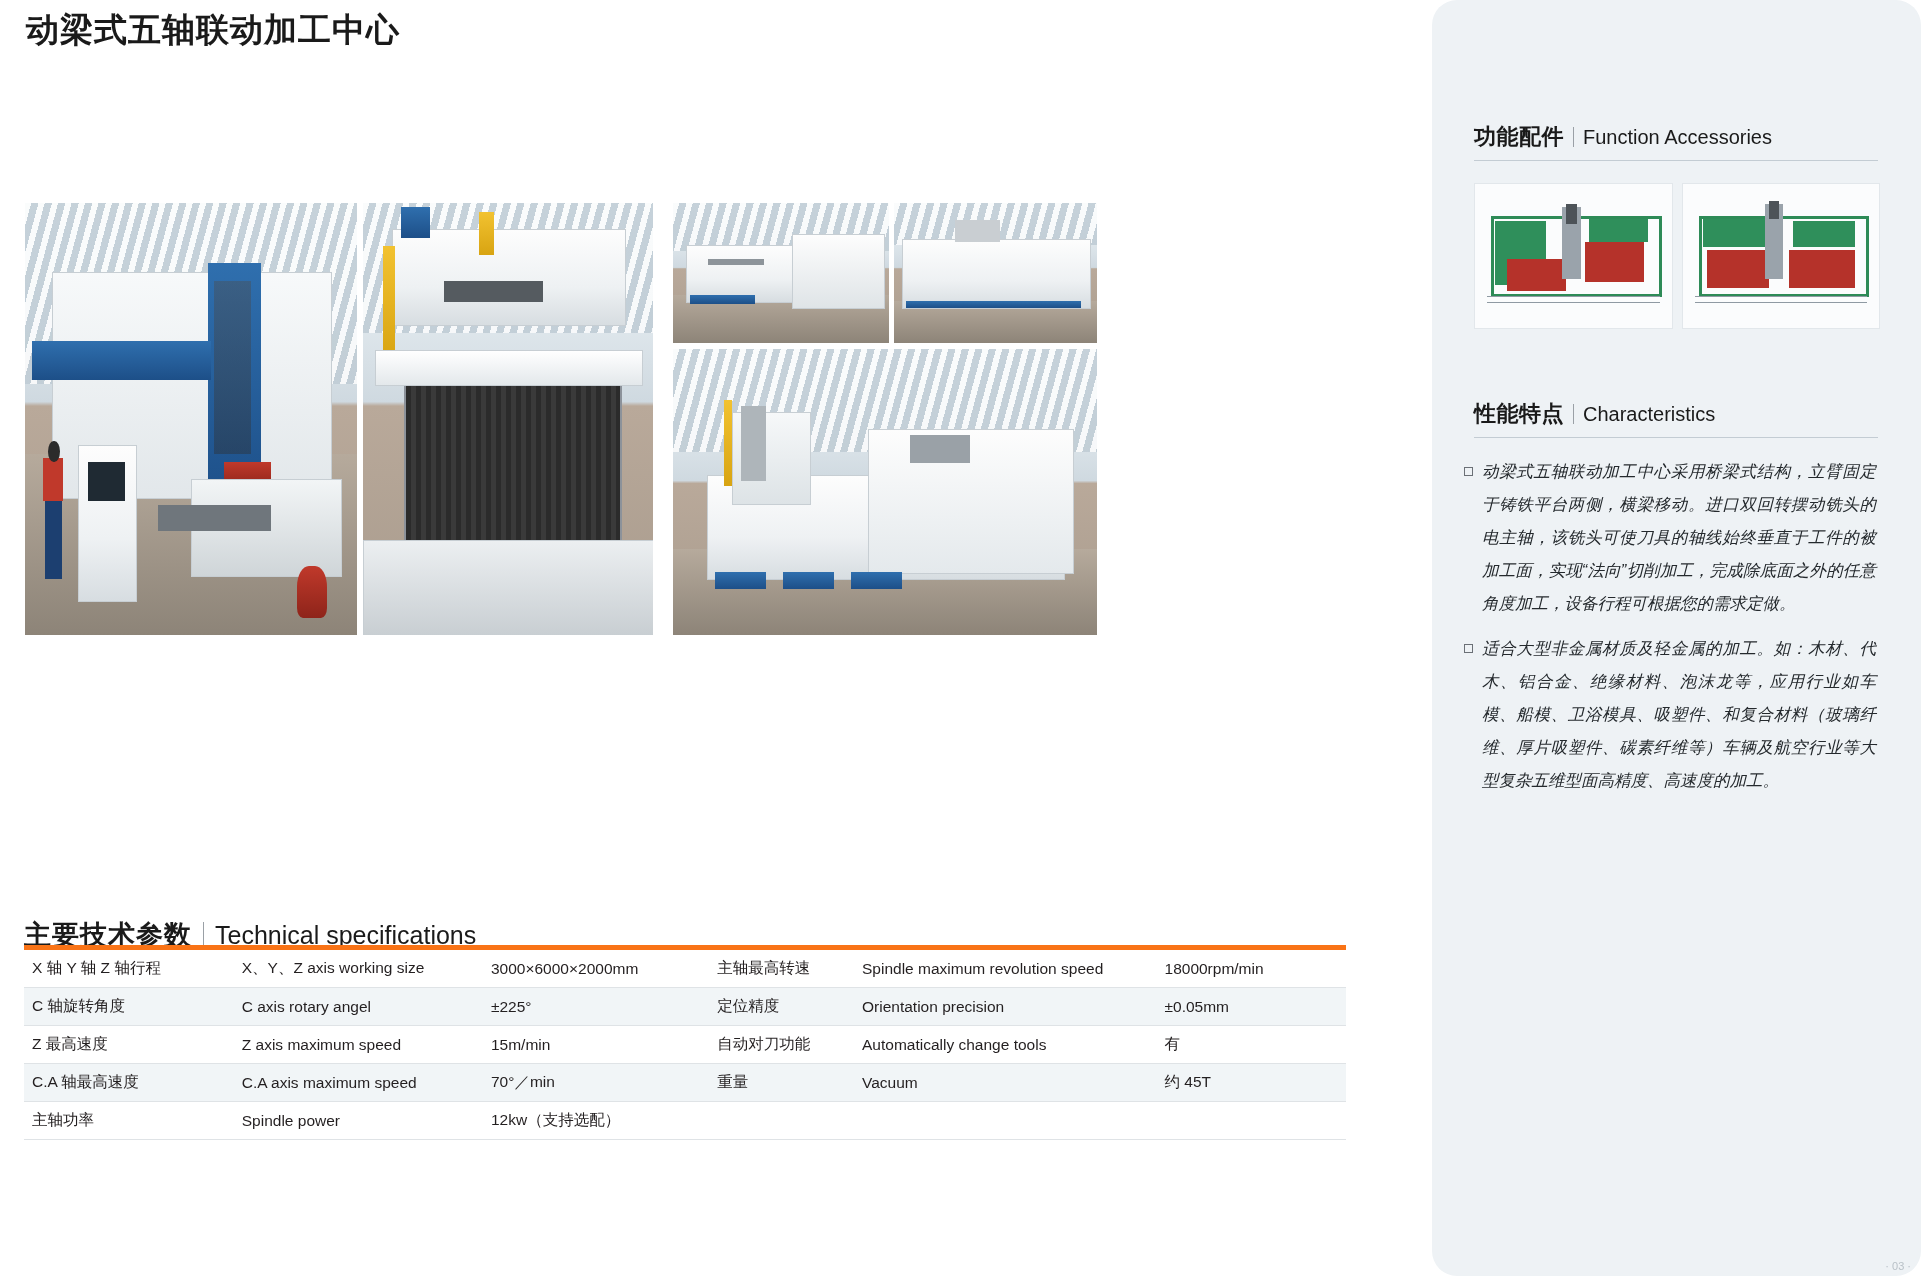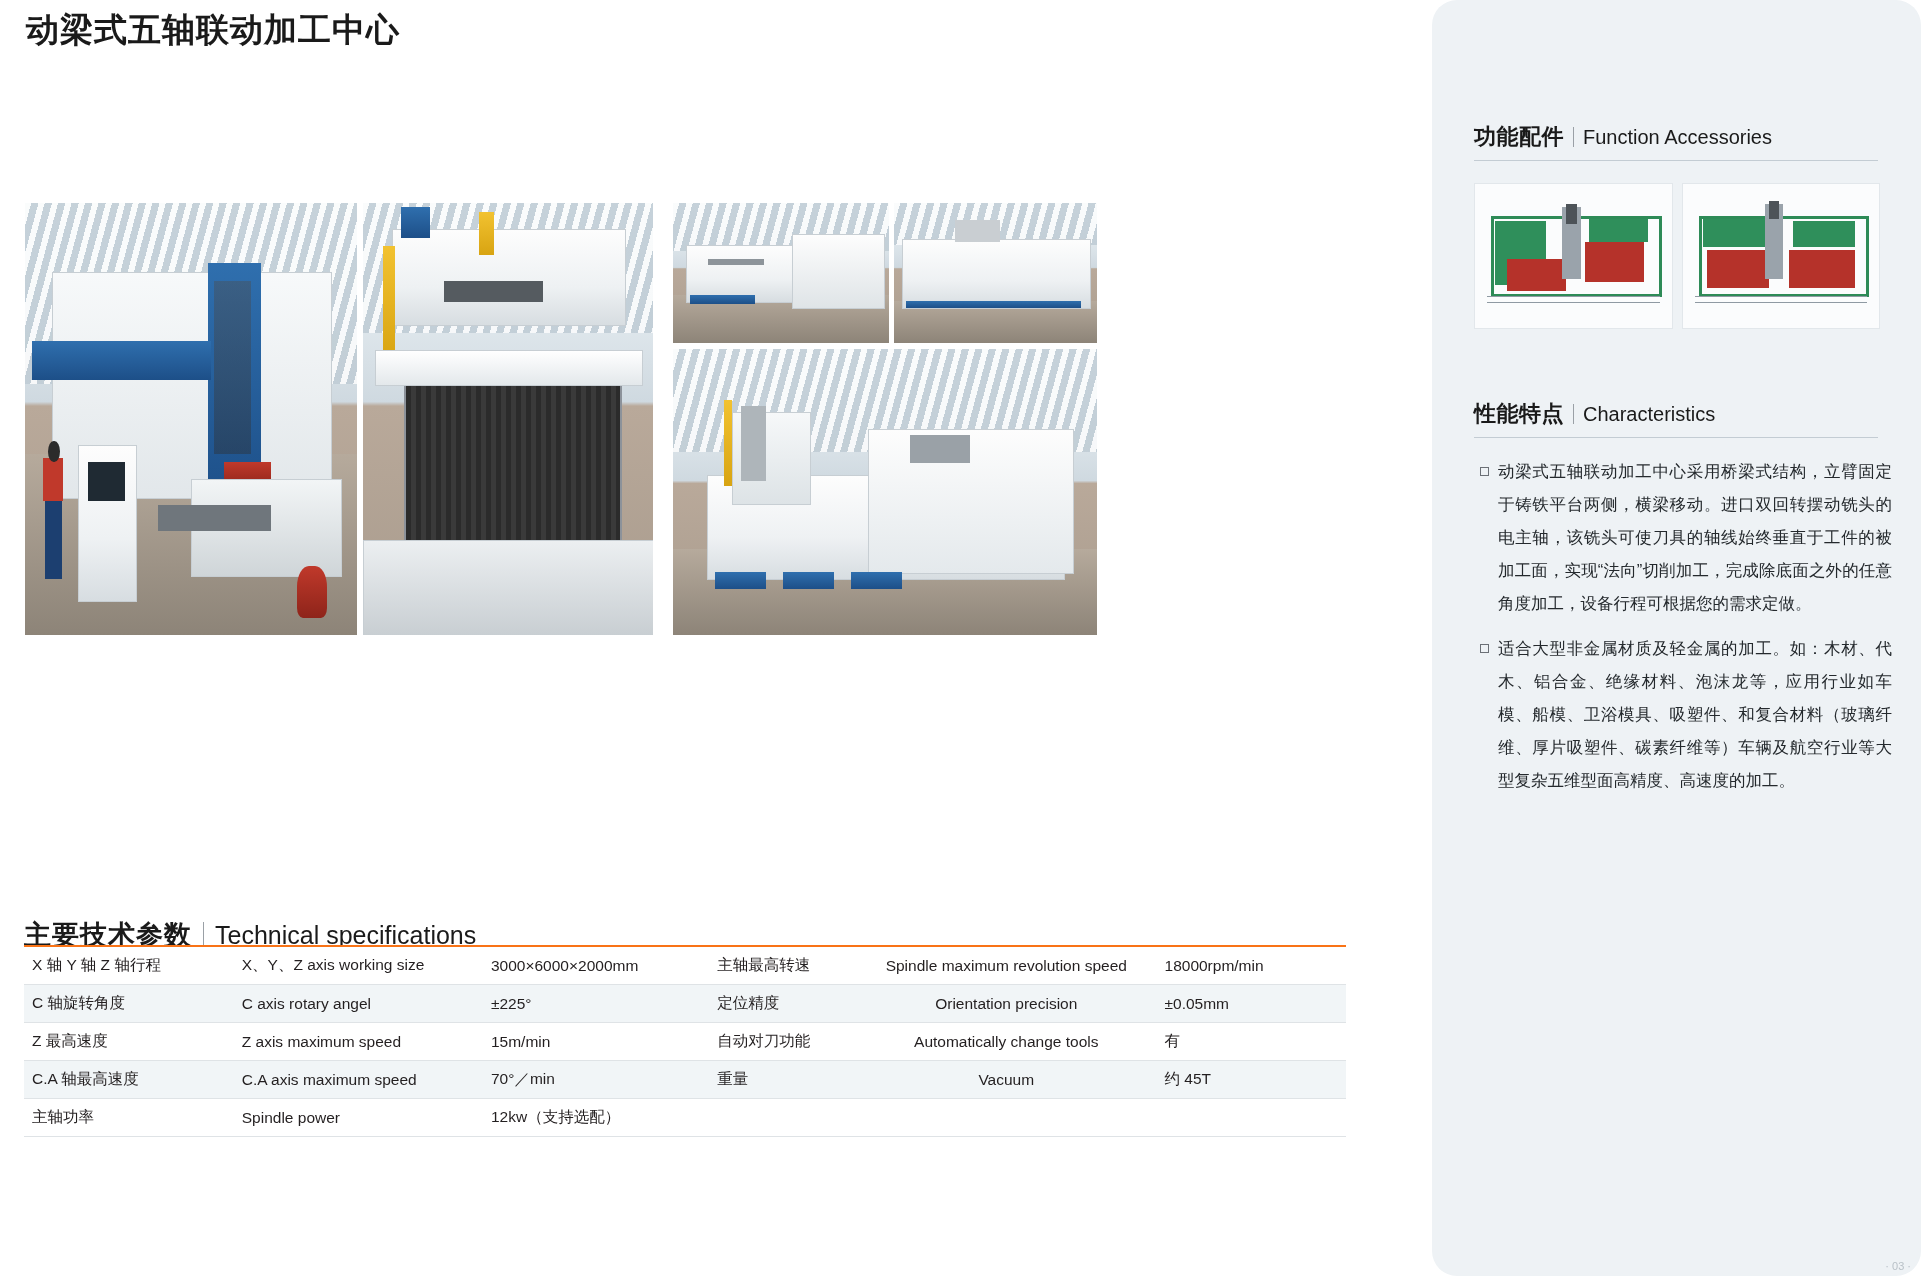--- a/index.html
+++ b/index.html
@@ -135,28 +135,28 @@
     border-collapse: collapse;
     font-size: 15.5px;
     color: #231f20;
   }
   table.specs td {
     padding: 8px 6px 8px 8px;
     border-bottom: 1px solid #dfe3e6;
     vertical-align: middle;
     white-space: nowrap;
   }
-  table.specs tr:first-child td { border-top: 2px solid #f97316; }
+  table.specs tr:first-child td { border-top: 5px solid #f97316; }
   table.specs tr:nth-child(even) { background: #f1f5f7; }
   table.specs tr:nth-child(odd)  { background: #ffffff; }
   td.c1 { width: 212px; }
   td.c2 { width: 248px; }
   td.c3 { width: 228px; }
   td.c4 { width: 140px; }
-  td.c5 { width: 300px; text-align: center; }
+  td.c5 { width: 300px; }
   td.c6 { width: 194px; }
 
   
   .rail {
     position: absolute;
     left: 1432px;
     top: 0;
     width: 489px;
     height: 1276px;
     background: #eef2f5;
@@ -211,23 +211,24 @@
   .r-frame { position:absolute; border:3px solid #2e8b57; }
   .r-red   { position:absolute; background:#b5322a; }
   .r-green { position:absolute; background:#2f8f5b; }
   .r-grey  { position:absolute; background:#9aa3ab; }
   .r-dark  { position:absolute; background:#4d5358; }
   .r-line  { position:absolute; background:#8f9aa3; height:1px; }
 
   
   .char-list {
     position: absolute;
-    left: 48px;
+    left: 32px;
     top: 455px;
     width: 412px;
+    font-style: italic;
   }
   .char-item {
     position: relative;
     padding-left: 18px;
     margin-bottom: 12px;
     font-size: 16.5px;
     line-height: 2.0;
     color: #24292d;
     text-align: justify;
   }

